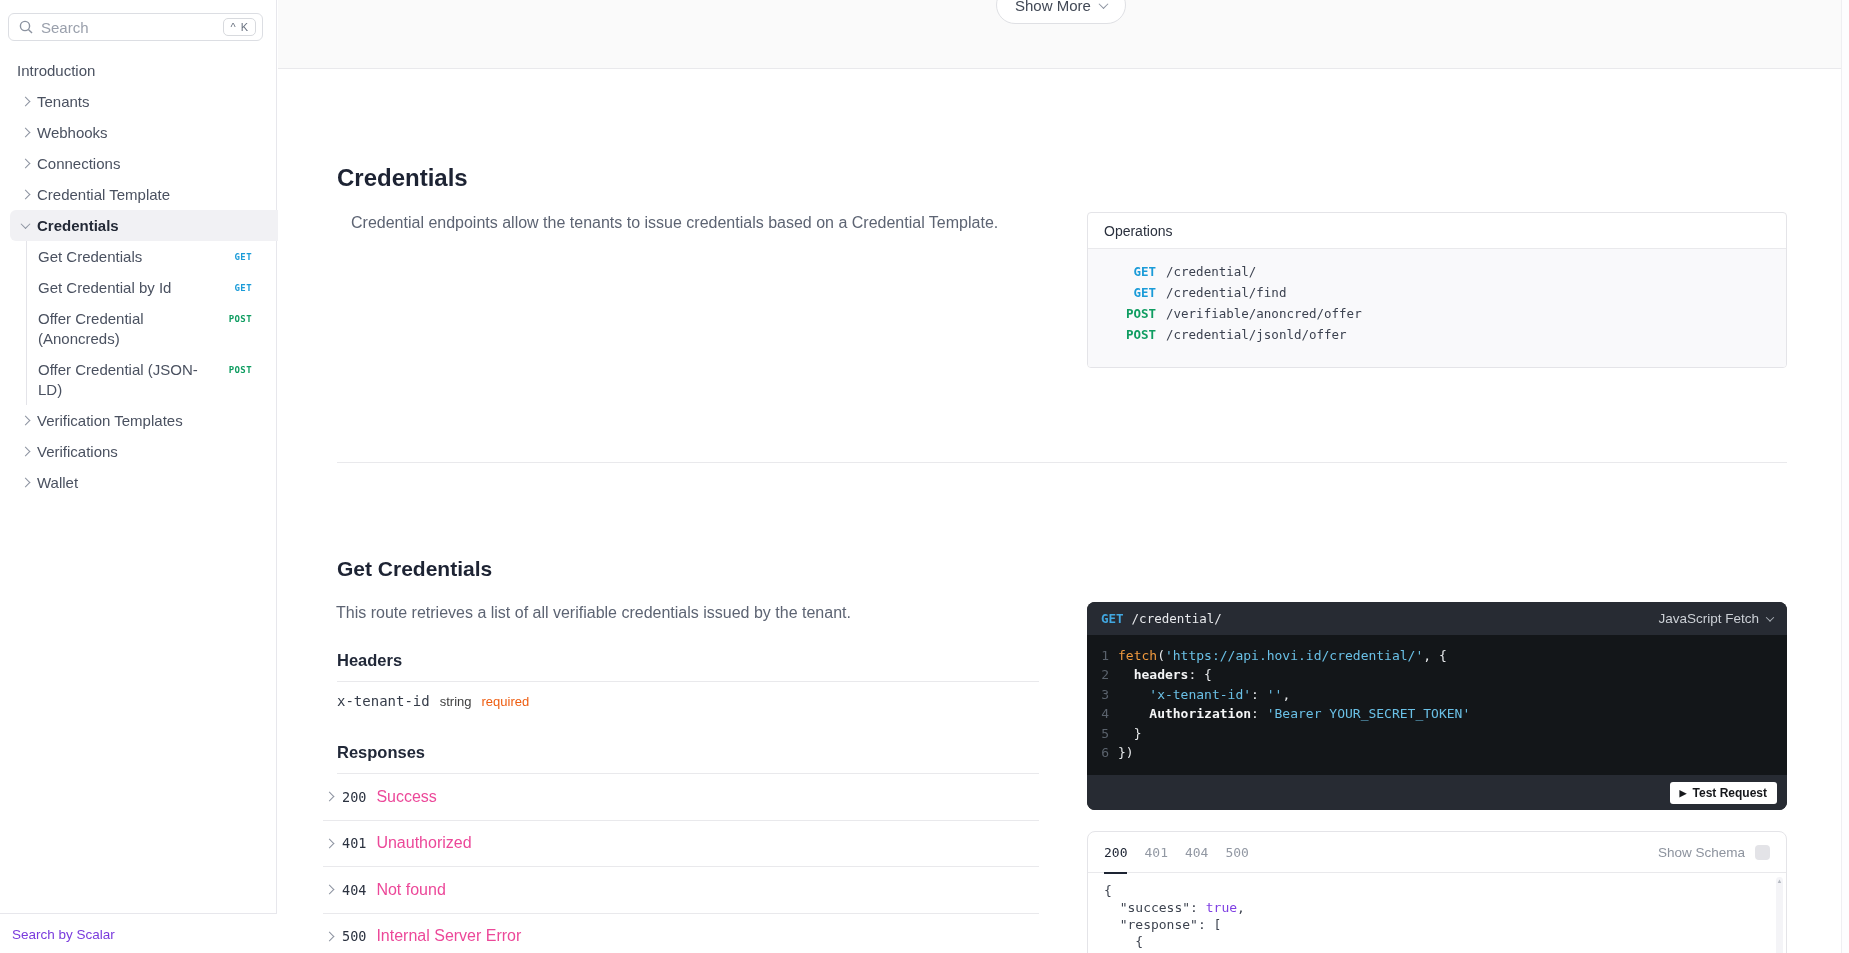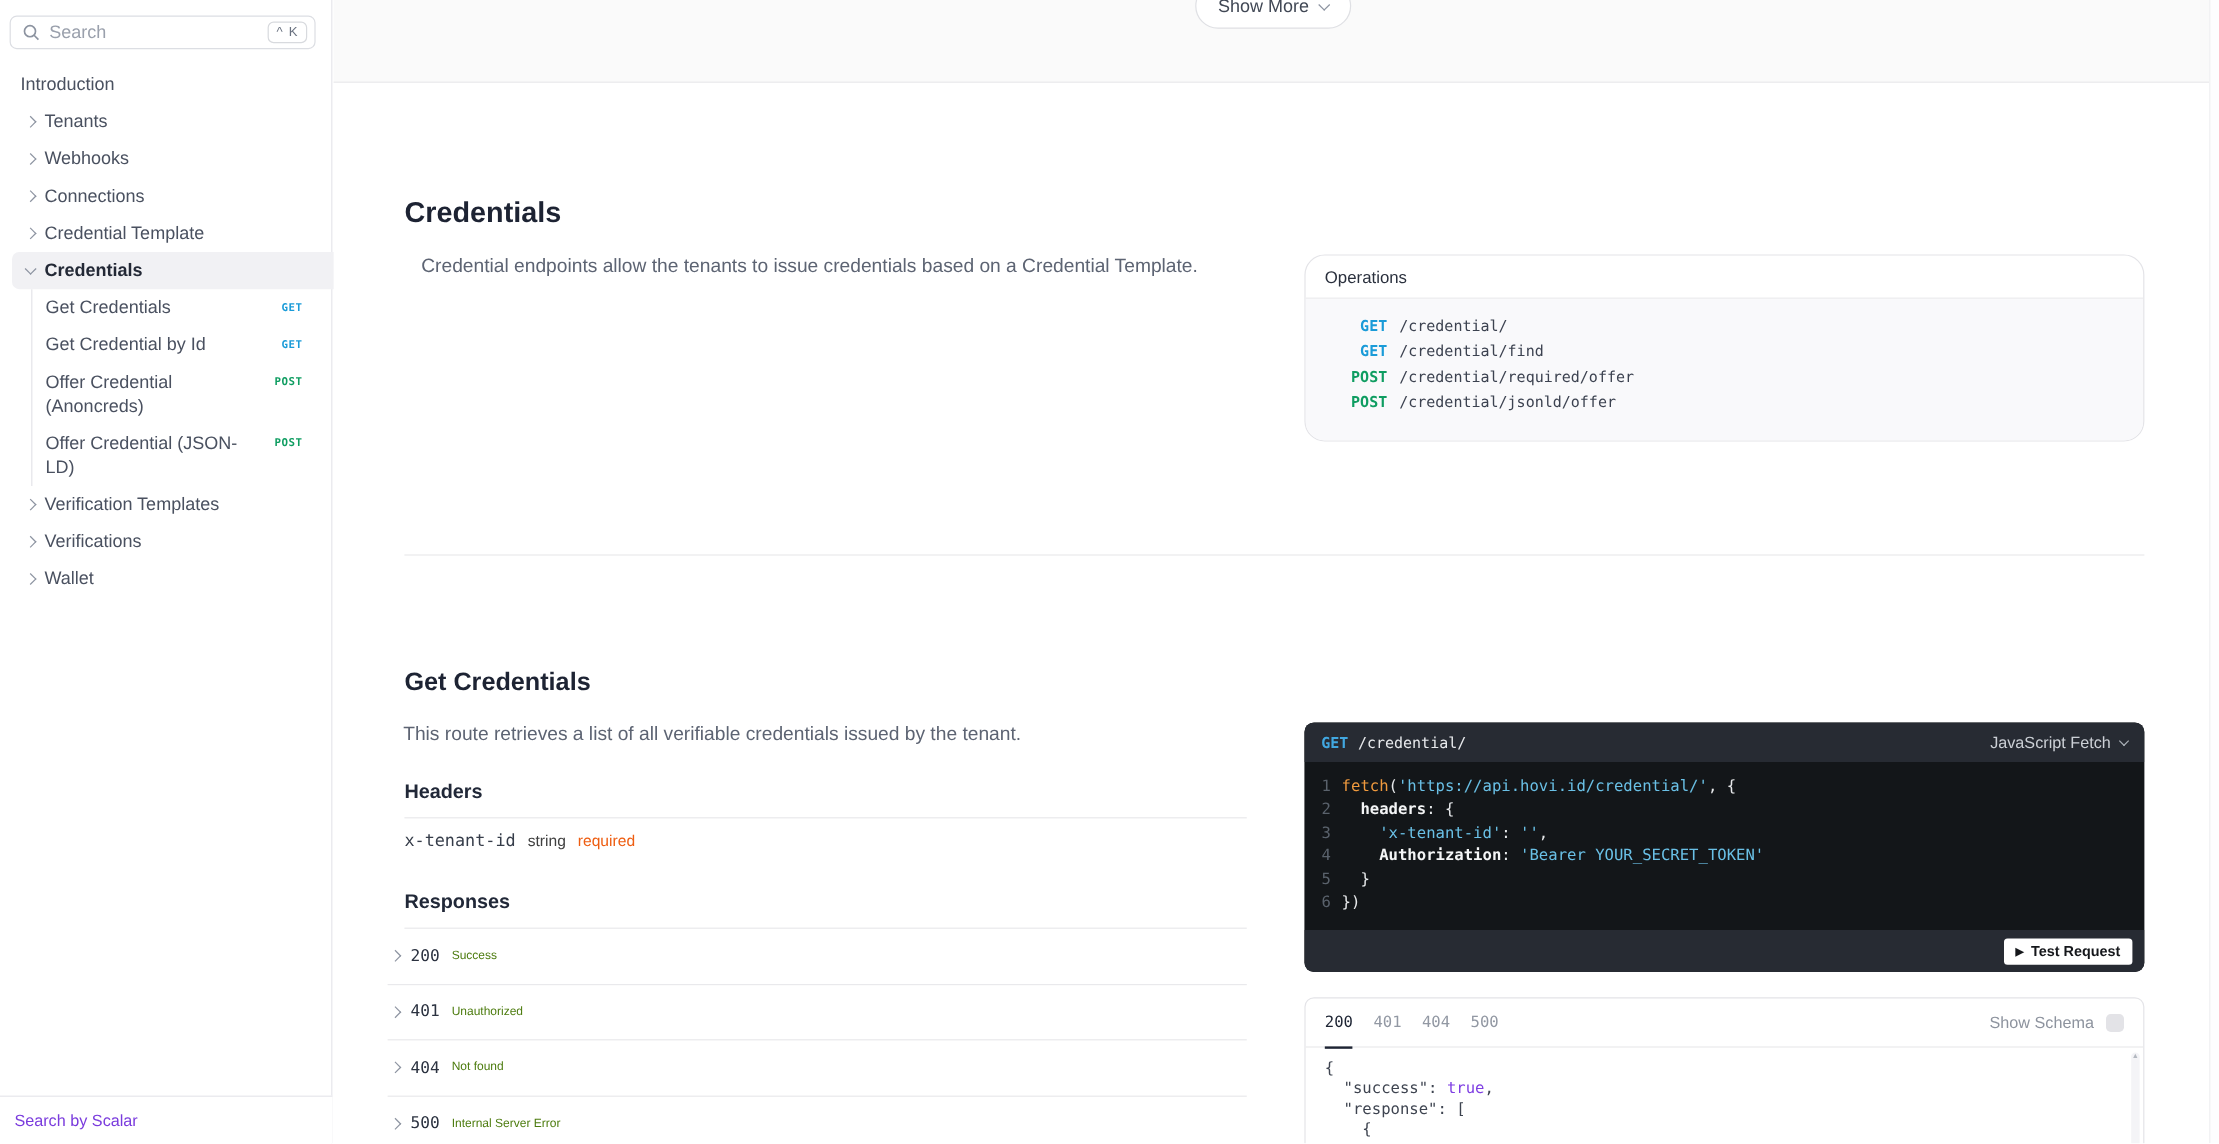--- a/index.html
+++ b/index.html
@@ -61,25 +61,25 @@
 
   .param-row { position:absolute; left:59px; top:693px; display:flex; align-items:baseline; gap:10px; }
   .pname { font-family:"DejaVu Sans Mono",monospace; font-size:14px; color:#353c49; }
   .ptype { font-size:13px; color:#404040; }
   .preq  { font-size:13px; color:var(--required,#ee5d11); }
 
   .resp-rows { position:absolute; left:45px; top:774px; width:716px; }
   .resp-row { height:46.5px; border-bottom:1px solid #e9e9ec; display:flex; align-items:center; cursor:pointer; }
   .resp-row .chev { margin:0 9px 0 3px; }
   .rcode { font-family:"DejaVu Sans Mono",monospace; font-size:13.5px; color:#2b3240; }
-  .rlabel { font-size:10px; color:#4d7c0f; margin-left:10px; }
+  .rlabel { font-size:16px; color:#ec4899; margin-left:10px; }
 
   
   .ops-card { position:absolute; left:809px; top:212px; width:700px;
-    border:1px solid #e4e4e8; border-radius:17px; background:#fff; overflow:hidden; }
+    border:1px solid #e4e4e8; border-radius:4px; background:#fff; overflow:hidden; }
   .ops-head { padding:10px 16px 9px; font-size:14px; color:#2a303d; border-bottom:1px solid #e9e9ec; }
   .ops-body { background:#f9f9fb; padding:12px 16px 22px; }
   .ops-row { display:flex; font-family:"DejaVu Sans Mono",monospace; font-size:12.5px;
     line-height:21px; cursor:pointer; }
   .ops-row .m { width:52px; text-align:right; font-weight:700; }
   .ops-row .m.get { color:var(--get,#1a9bd8); }
   .ops-row .m.post { color:var(--post,#0f9d61); }
   .ops-row .path { margin-left:10px; color:#3c4250; }
 
   
@@ -221,21 +221,21 @@
           <div class="ops-row">
             <span class="m get">GET</span>
             <span class="path">/credential/</span>
           </div>
           <div class="ops-row">
             <span class="m get">GET</span>
             <span class="path">/credential/find</span>
           </div>
           <div class="ops-row">
             <span class="m post">POST</span>
-            <span class="path">/credential/required/offer</span>
+            <span class="path">/verifiable/anoncred/offer</span>
           </div>
           <div class="ops-row">
             <span class="m post">POST</span>
             <span class="path">/credential/jsonld/offer</span>
           </div>
         </div>
     </div>
 
     <div class="hr" style="left:59px; top:462px; width:1450px;"></div>
 

